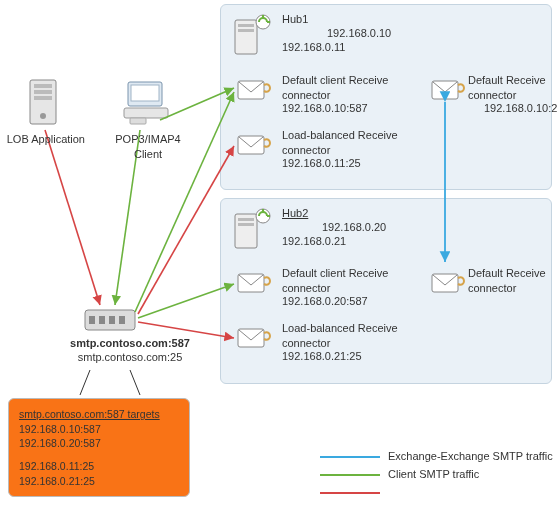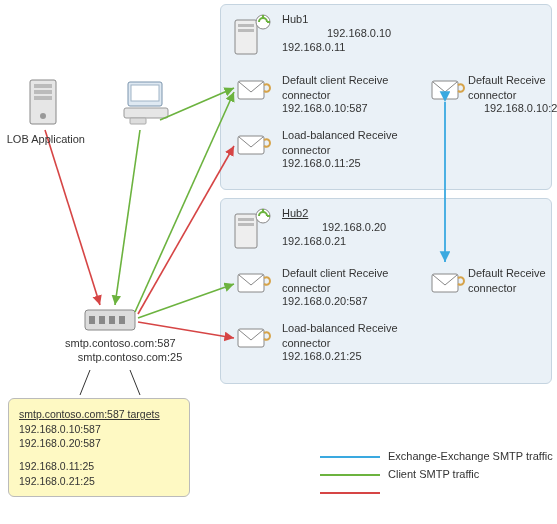--- a/index.html
+++ b/index.html
@@ -1,18 +1,18 @@
 <!DOCTYPE html>
 <html><head>
 <meta charset="utf-8">
 <style>
   body { margin:0; padding:0; font-family: Arial, Helvetica, sans-serif; font-size:11px; color:#333; background:#fff;}
   .stage { position:relative; width:557px; height:524px; }
   .hubbox { position:absolute; background:#eaf1f7; border:1px solid #c5d4e0; border-radius:6px; }
-  .targets { position:absolute; background:#fef9c3; border:1px solid #bbb; border-radius:6px; padding:8px 10px; font-size:10.5px; line-height:1.4;}
+  .targets { position:absolute; background:#f97316; border:1px solid #bbb; border-radius:6px; padding:8px 10px; font-size:10.5px; line-height:1.4;}
   .lbl { position:absolute; font-size:11px; line-height:1.35; }
   svg { position:absolute; top:0; left:0;}
   .legtxt { position:absolute; font-size:11px;}
   .tsect { text-decoration:underline; }
 </style>
 </head>
 <body>
 
 <div class="stage">
 
@@ -123,22 +123,24 @@
   <line x1="445" y1="102" x2="445" y2="262" stroke="#3aa9e0" stroke-width="1.8" marker-end="url(#arBlu)" marker-start="url(#arBluS)"></line>
 
   <path d="M90,370 L80,395 M130,370 L140,395" stroke="#333" stroke-width="1" fill="none"></path>
 
   <line x1="320" y1="457" x2="380" y2="457" stroke="#3aa9e0" stroke-width="1.8"></line>
   <line x1="320" y1="475" x2="380" y2="475" stroke="#6cb33f" stroke-width="1.8"></line>
   <line x1="320" y1="493" x2="380" y2="493" stroke="#d64545" stroke-width="1.8"></line>
 </svg>
 
 <div class="lbl" style="left:3px; top:132px; width:82px; text-align:right;">LOB Application</div>
+<div class="lbl" style="left:113px; top:132px; width:70px; text-align:center; white-space:pre-line;">POP3/IMAP4
+Client</div>
 
-<div class="lbl" style="left:65px; top:336px; width:130px; text-align:left;">smtp.contoso.com:587</div>
+<div class="lbl" style="left:65px; top:336px; width:130px; text-align:center;font-weight:bold;">smtp.contoso.com:587</div>
 <div class="lbl" style="left:65px; top:350px; width:130px; text-align:center;">smtp.contoso.com:25</div>
 
 <div class="lbl" style="left:282px; top:12px;text-align:center;">Hub1</div>
 <div class="lbl" style="left:282px; top:26px;margin-left:45px;">192.168.0.10</div>
 <div class="lbl" style="left:282px; top:40px;">192.168.0.11</div>
 
 <div class="lbl" style="left:282px; top:73px; width:130px; white-space:pre-line;">Default client Receive
 connector</div>
 <div class="lbl" style="left:282px; top:101px;">192.168.0.10:587</div>
 

